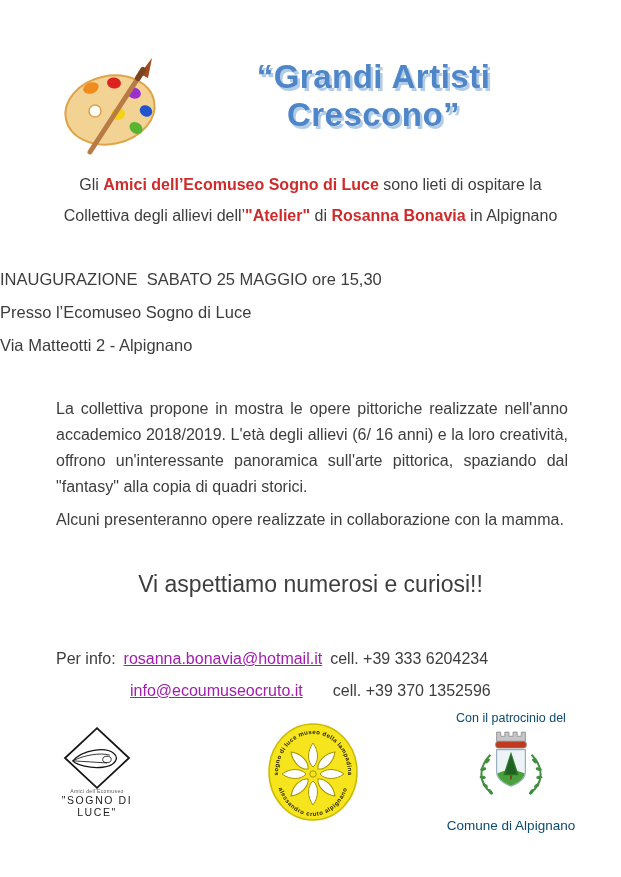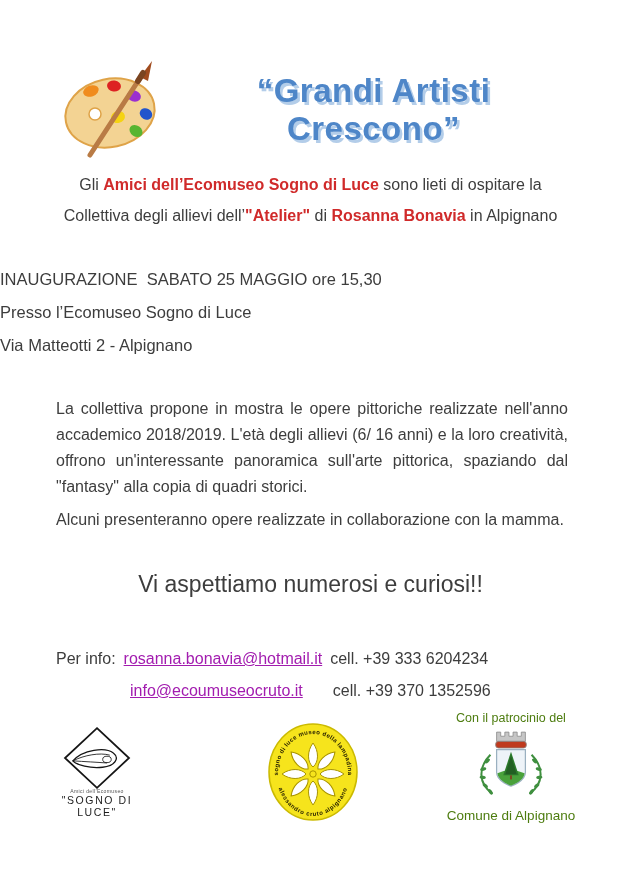--- a/index.html
+++ b/index.html
@@ -1,20 +1,20 @@
 <!DOCTYPE html>
 <html><head>
 <meta charset="utf-8">
 <style>
   html,body{margin:0;padding:0;background:#e8e8e8}
   .page{position:relative;width:621px;height:877px;background:#ffffff;margin:0 auto;
         font-family:"Liberation Sans",sans-serif;color:#3d3d3d;overflow:hidden}
 
   
-  .header{position:absolute;top:58px;left:58px;right:42px;height:104px;display:flex;align-items:center}
+  .header{position:absolute;top:58px;left:58px;right:42px;height:104px;display:flex;align-items:flex-start}
   .palette-wrap{width:110px;height:98px;flex:0 0 auto}
   .title{flex:1;text-align:center;font-size:33px;font-weight:bold;color:#4e86c8;
          text-shadow:2.5px 2.5px 0 #b3cde9;letter-spacing:.5px}
 
   
   .intro{position:absolute;top:169px;left:0;right:0;text-align:center;font-size:16px;line-height:31px;color:#3d3d3d}
   .red{color:#d02a2a;font-weight:bold}
 
   
   .event{position:absolute;top:263px;left:0;right:0;font-size:16.5px;line-height:33px}
@@ -39,24 +39,24 @@
 
   
   .footer-left{position:absolute;left:40px;top:726px;width:114px;text-align:center;color:#222}
   .diamond-svg{width:74px;height:64px;display:block;margin:0 auto}
   .cap-small{font-size:6px;color:#555;letter-spacing:.4px;transform:scale(.85);margin-top:-2px}
   .cap-main{font-size:10.5px;color:#1d1d1d;letter-spacing:1.6px;margin-top:0}
 
   .footer-center{position:absolute;left:267px;top:722px;width:92px;height:100px}
   .footer-center svg{width:92px;height:100px;display:block}
 
-  .footer-right{position:absolute;left:438px;top:711px;width:146px;text-align:center;color:#4d7c0f}
+  .footer-right{position:absolute;left:438px;top:711px;width:146px;text-align:center;color:#0c4a6e}
   .patrocinio{font-size:12.5px}
   .coat{width:88px;height:72px;margin:3px auto 0;display:block}
-  .comune{font-size:13.5px;margin-top:8px}
+  .comune{font-size:13.5px;margin-top:18px}
 </style>
 </head>
 <body>
 
 <div class="page">
 
   <div class="header">
     <div class="palette-wrap">
       <svg viewBox="0 0 110 98" width="110" height="98">
         <ellipse cx="52" cy="52" rx="45" ry="34" transform="rotate(-12 52 52)" fill="#f3d393" stroke="#dfa348" stroke-width="2"></ellipse>

